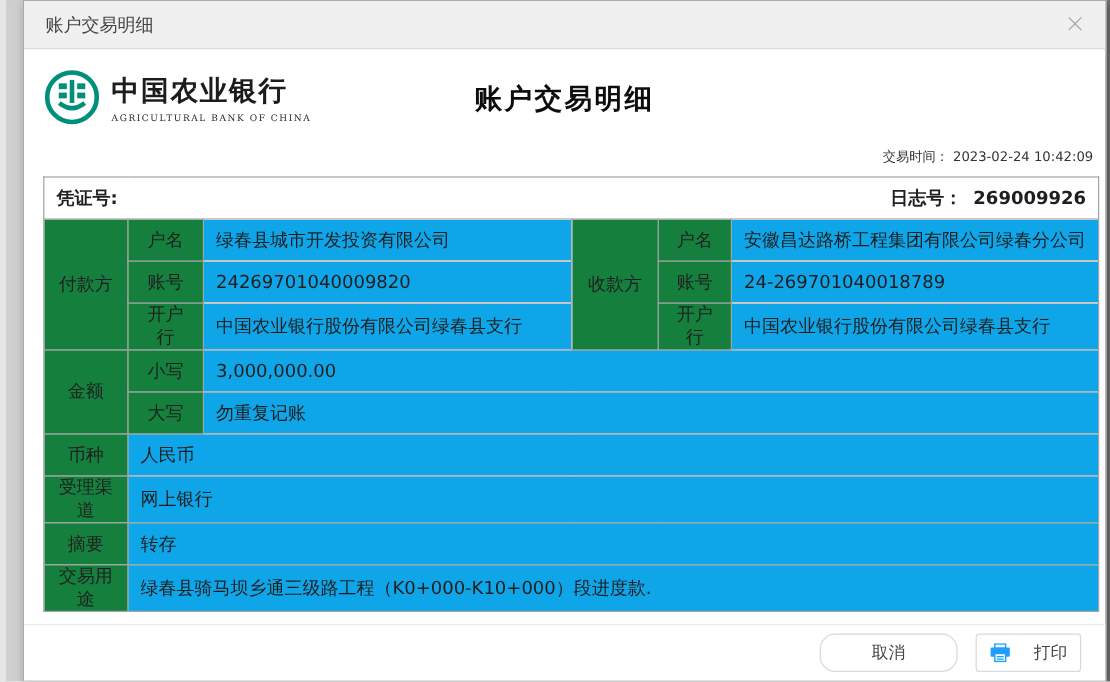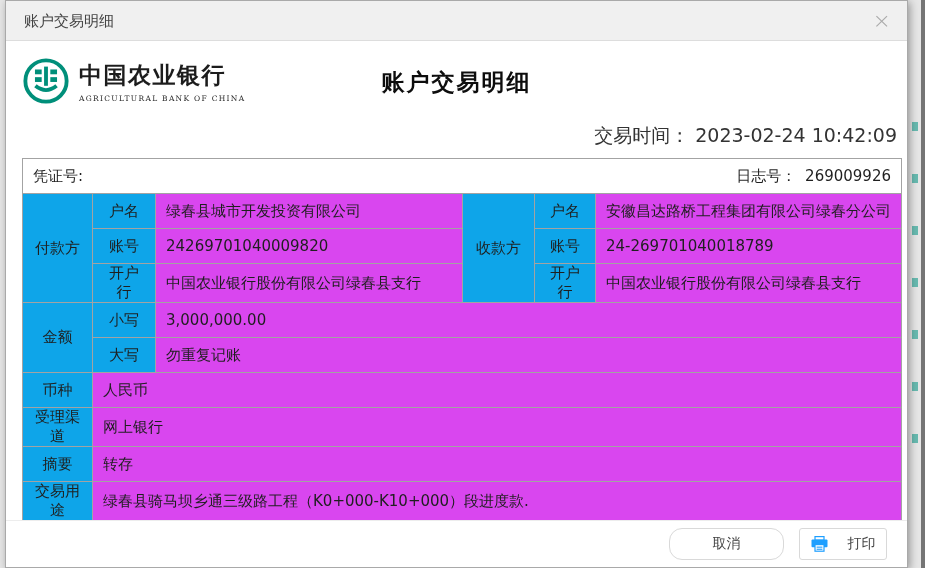--- a/index.html
+++ b/index.html
@@ -13,21 +13,21 @@
   .behind-left { left:0; width:5px; }
   .behind-right { right:0; width:17px; }
   .behind-teal {
     position:absolute; right:7px; top:122px; width:6px; height:330px;
     background:repeating-linear-gradient(to bottom, rgba(0,150,132,.55) 0 9px, transparent 9px 52px);
   }
   .window-edge { position:absolute; right:0; top:0; bottom:0; width:4px; background:#757575; }
 
   
   .dialog {
-    position:absolute; left:5px; top:0; width:903px; height:568px;
+    position:absolute; left:19px; top:0; width:903px; height:568px;
     background:#fff; border:1px solid #a9a9a9; box-shadow:2px 2px 8px rgba(0,0,0,.35);
   }
   .titlebar {
     height:40px; background:#f0f0f0; border-bottom:1px solid #ddd; position:relative;
   }
   .titlebar-text { line-height:40px; padding-left:18px; font-size:15px; color:#444; }
   .close {
     position:absolute; right:16px; top:50%; transform:translateY(-50%);
     font-size:22px; color:#aaa; line-height:1; cursor:pointer; font-weight:300;
   }
@@ -40,33 +40,33 @@
     color:#1c1c1c; letter-spacing:1.5px; white-space:nowrap;
   }
   .brand-en {
     font-family:"DejaVu Serif","Liberation Serif",serif; font-size:7.5px; letter-spacing:1.3px;
     color:#2b2b2b; margin-top:3px; white-space:nowrap;
   }
   .doc-title {
     text-align:center; font-family:"DejaVu Serif","Liberation Serif",serif;
     font-size:23px; font-weight:bold; color:#0d0d0d; letter-spacing:2px; padding-top:12px;
   }
-  .txn-time { text-align:right; font-size:19px; color:#333; margin:10px 10px 9px 0; }
+  .txn-time { text-align:right; font-size:11px; color:#333; margin:10px 10px 9px 0; }
   .txn-time span { display:inline-block; }
 
   table.detail {
     border-collapse:collapse; margin-left:16px; width:879px; table-layout:fixed;
   }
   table.detail td {
     border:1px solid #a3a3a3; height:35px; font-size:15px; color:#1f1f1f;
     vertical-align:middle; padding:0 10px;
   }
-  td.lbl { background:#0ea5e9; text-align:center; padding:0 3px; }
-  td.val { background:#d946ef; text-align:left; padding:0 12px; white-space:nowrap; overflow:hidden; }
-  td.topline { padding:0 12px; }
+  td.lbl { background:#15803d; text-align:center; padding:0 3px; }
+  td.val { background:#0ea5e9; text-align:left; padding:0 12px; white-space:nowrap; overflow:hidden; }
+  td.topline { padding:0 12px;font-weight:bold; }
   .split { display:flex; justify-content:space-between; align-items:center; }
   .split .right span { margin-left:4px; }
   .split .right span:first-child { margin-left:0; }
 
   .notice { margin:13px 0 0 16px; font-size:14.5px; color:#1f1f1f; }
 
   .footer {
     position:absolute; left:0; right:0; bottom:0; height:47px; background:#fff;
     border-top:1px solid #ededed; display:flex; align-items:center;
     justify-content:flex-end; gap:15px; padding-right:20px;

